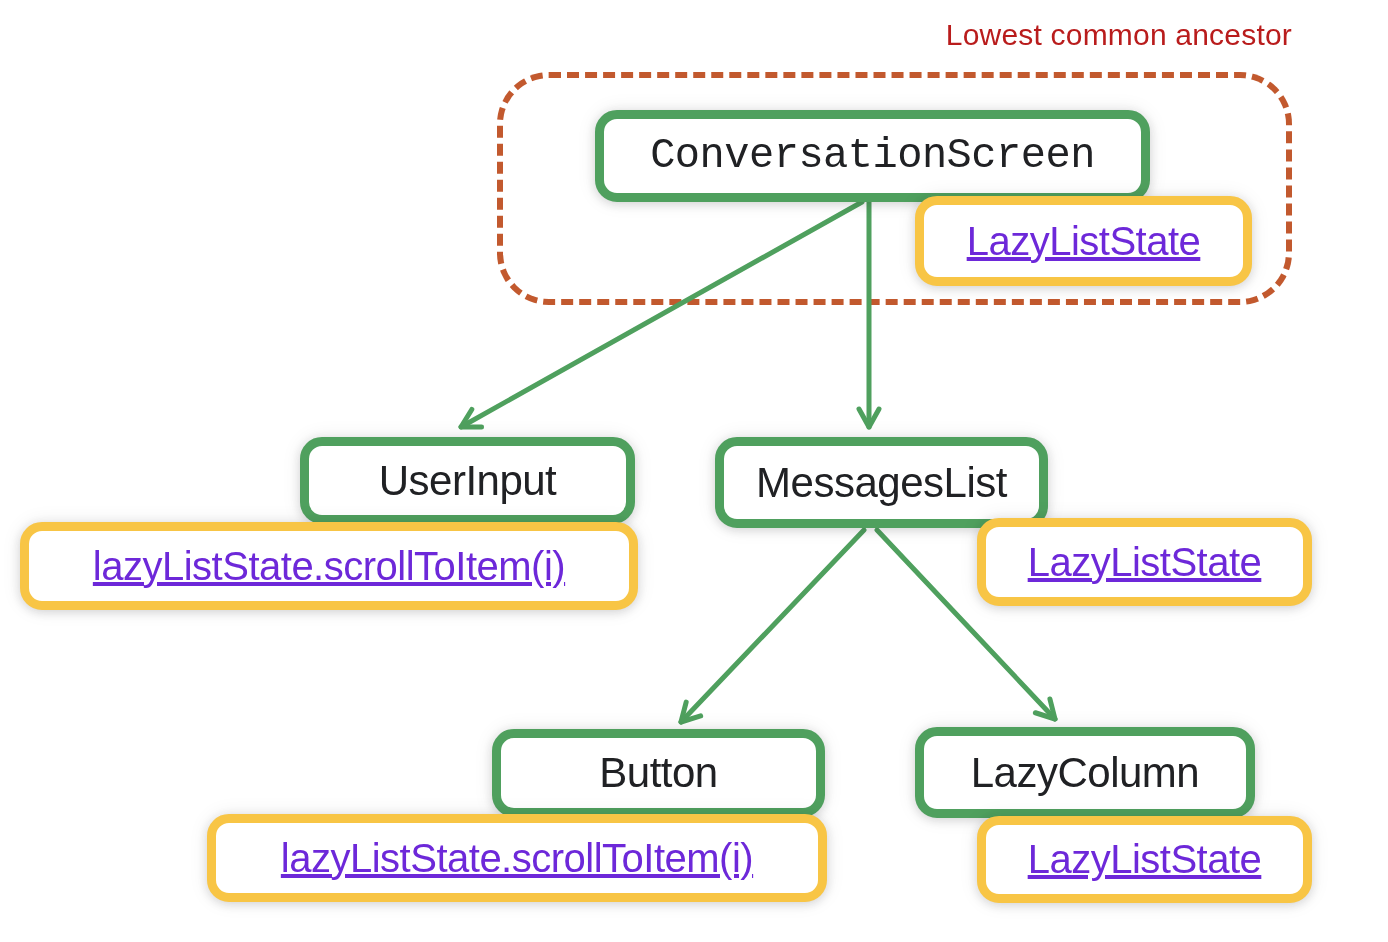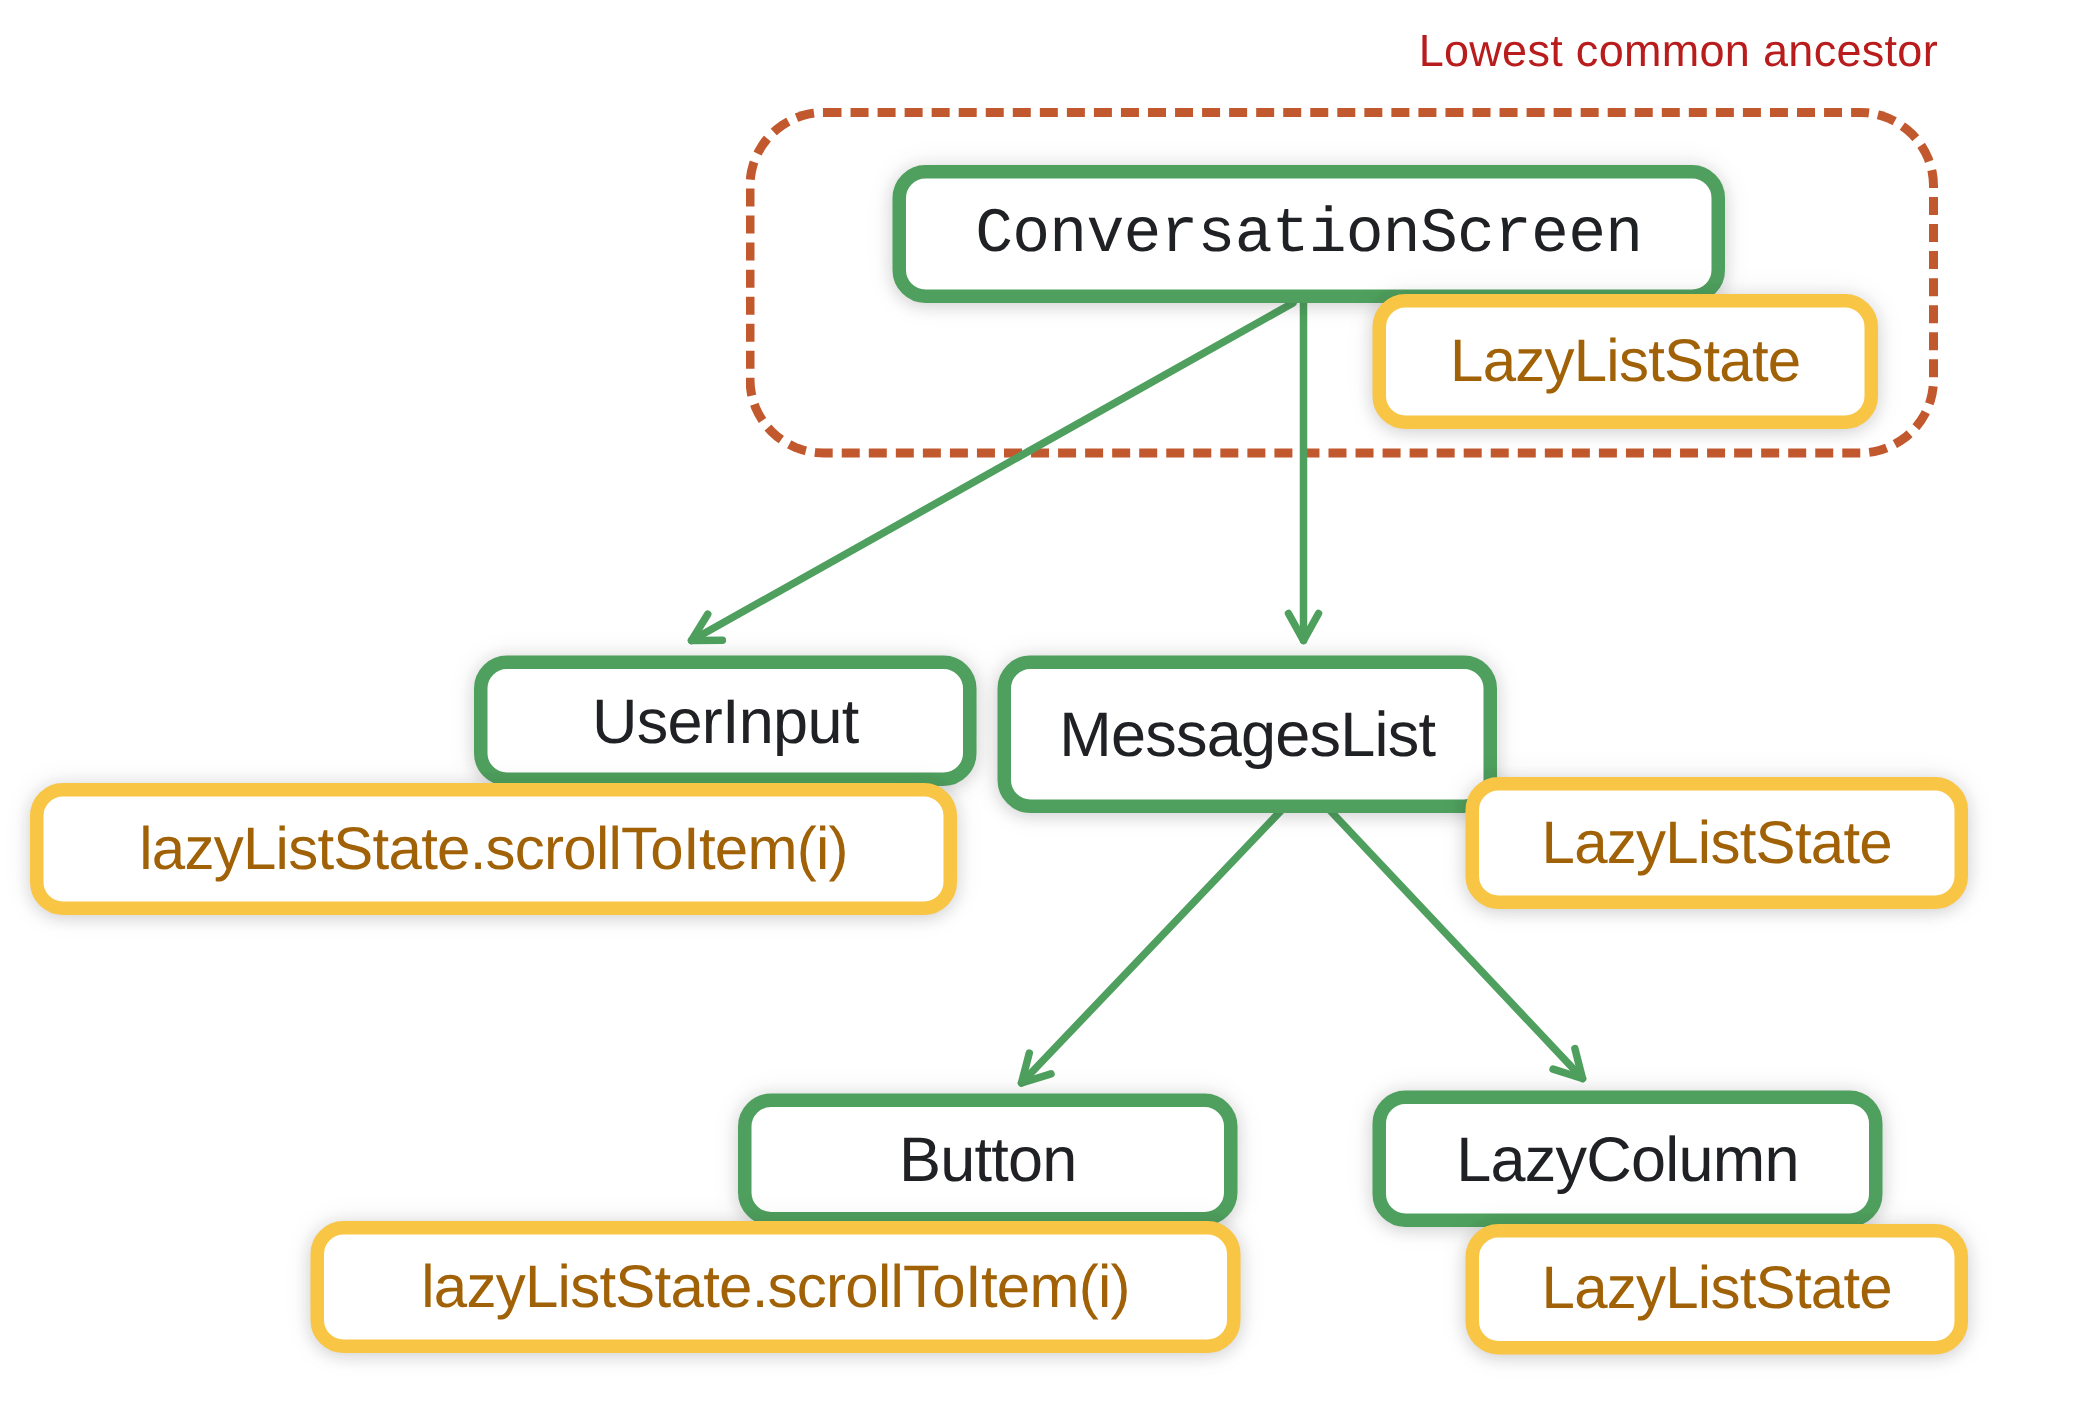--- a/index.html
+++ b/index.html
@@ -58,31 +58,32 @@
   }
   .node.component {
     border: 9px solid #4fa05e;
     color: #202124;
     font-size: 42px;
     letter-spacing: -0.5px;
     z-index: 3;
   }
   .node.state {
     border: 9px solid #f8c545;
-    color: #a16207;
+    color: #6d28d9;
     font-size: 40px;
     letter-spacing: -0.5px;
     z-index: 4;
+    text-decoration: underline;
   }
   
   .n-conversation { left: 595px; top: 110px; width: 555px; height: 92px; font-family: Liberation Mono, monospace; }
   .n-conv-state   { left: 915px; top: 196px; width: 337px; height: 90px; }
-  .n-userinput    { left: 316px; top: 437px; width: 335px; height: 87px; }
+  .n-userinput    { left: 300px; top: 437px; width: 335px; height: 87px; }
   .n-userinput-call { left: 20px; top: 522px; width: 618px; height: 88px; }
-  .n-messageslist { left: 665px; top: 437px; width: 333px; height: 105px; }
+  .n-messageslist { left: 715px; top: 437px; width: 333px; height: 91px; }
   .n-messages-state { left: 977px; top: 518px; width: 335px; height: 88px; }
   .n-button       { left: 492px; top: 729px; width: 333px; height: 88px; }
   .n-button-call  { left: 207px; top: 814px; width: 620px; height: 88px; }
   .n-lazycolumn   { left: 915px; top: 727px; width: 340px; height: 91px; }
   .n-lazycol-state { left: 977px; top: 816px; width: 335px; height: 87px; }
 </style>
 </head>
 <body>
 
 <div class="canvas">

